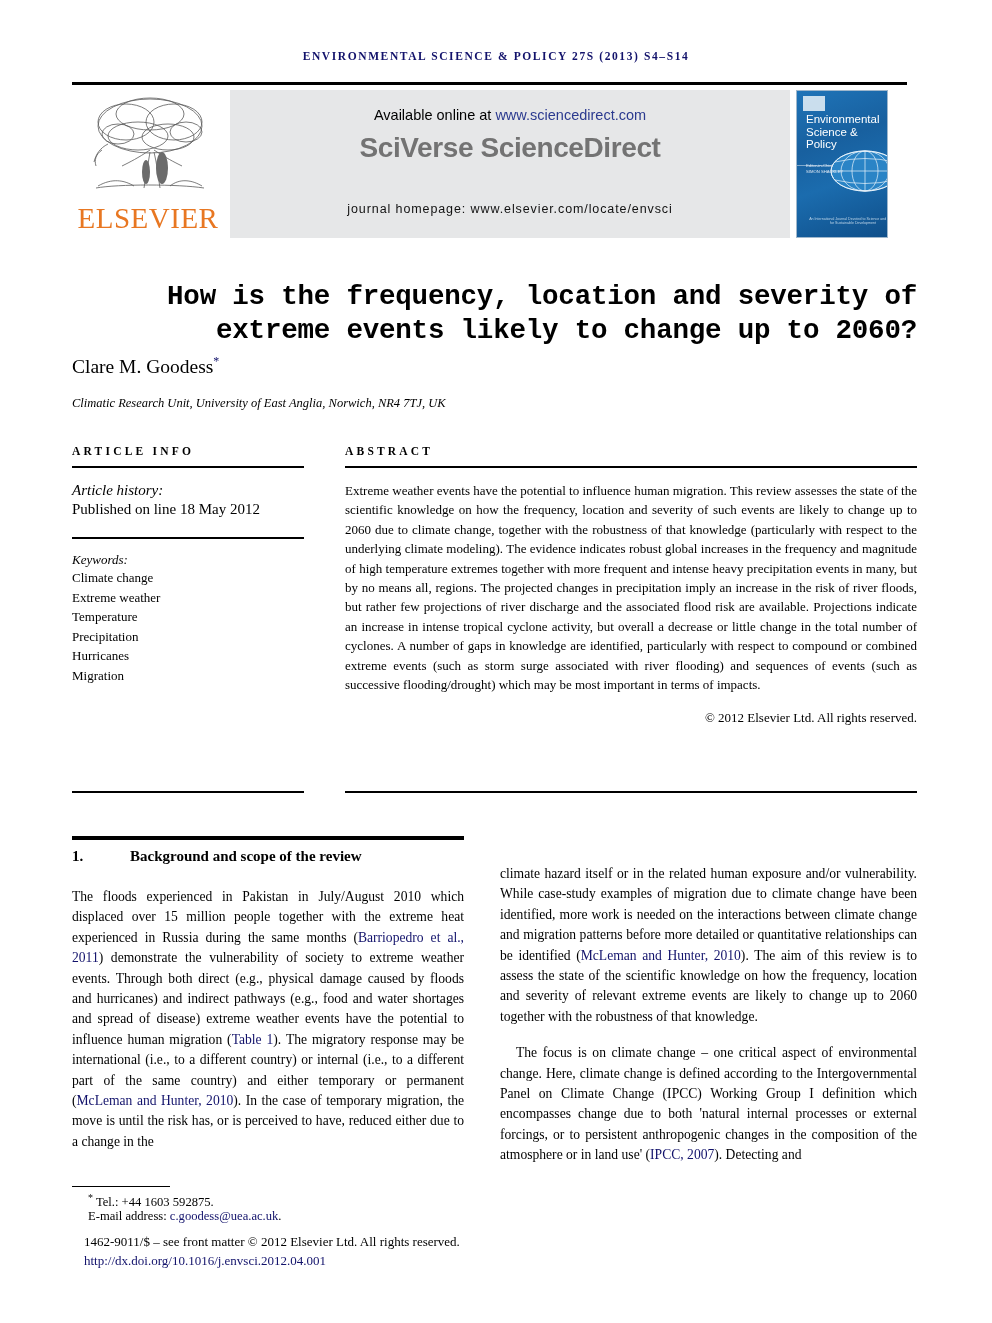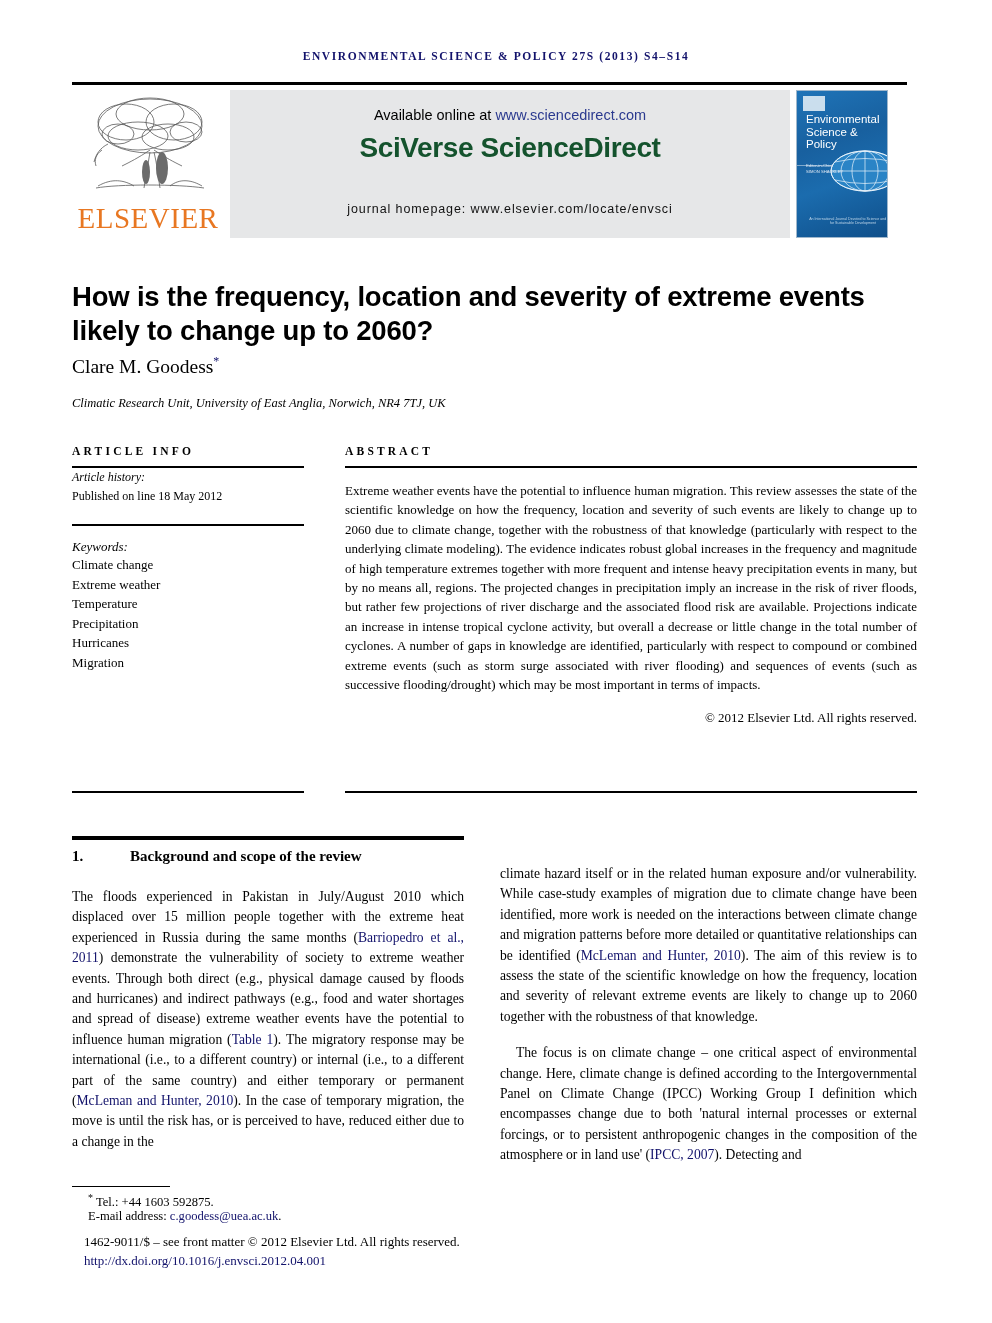--- a/index.html
+++ b/index.html
@@ -89,21 +89,21 @@
   }
   .sciverse {
     position: absolute;
     left: 0; top: 42px;
     width: 560px;
     text-align: center;
     font-family: "Liberation Sans", sans-serif;
     font-weight: bold;
     font-size: 28px;
     letter-spacing: -0.4px;
-    color: #14532d;
+    color: #737373;
   }
   .banner-homepage {
     position: absolute;
     left: 0; top: 112px;
     width: 560px;
     text-align: center;
     font-family: "Liberation Sans", sans-serif;
     font-size: 12.5px;
     letter-spacing: 0.9px;
     color: #111;
@@ -161,25 +161,26 @@
     left: 0; top: 74px;
     width: 111px; height: 1px;
     background: rgba(255,255,255,.45);
   }
 
   
   .title {
     position: absolute;
     left: 72px; top: 262px;
     width: 845px;
-    font-family: Liberation Sans, sans-serif;
+    font-family: Liberation Mono, monospace;
     font-weight: bold;
     font-size: 27.5px;
     line-height: 34px;
     letter-spacing: -0.2px;
+    text-align: right;
   }
   .author {
     position: absolute;
     left: 72px; top: 354px;
     width: 845px;
     font-family: "Liberation Serif", serif;
     font-size: 19.5px;
   }
   .author sup { font-size: 12px; color: #12126b; }
   .affil {
@@ -208,22 +209,23 @@
     font-weight: bold;
     letter-spacing: 3.2px;
     text-transform: uppercase;
   }
   .hr-thin {
     height: 2px;
     background: #000;
     margin-top: 9px;
   }
   .info-hist {
-    font-family: "Liberation Serif", serif;
-    font-size: 12px;
+    margin-top: 13px;
+    font-family: "Liberation Serif", serif;
+    font-size: 15px;
     line-height: 19px;
   }
   .info-hist .ital { font-style: italic; }
   .hr-mid {
     height: 2px;
     background: #000;
     margin-top: 18px;
   }
   .kw-head {
     margin-top: 13px;

